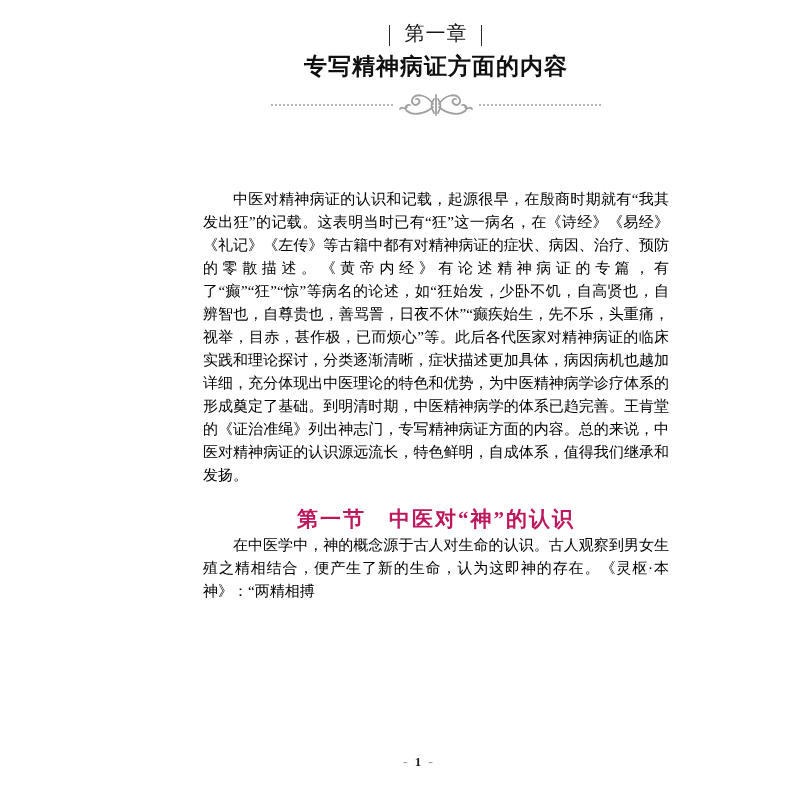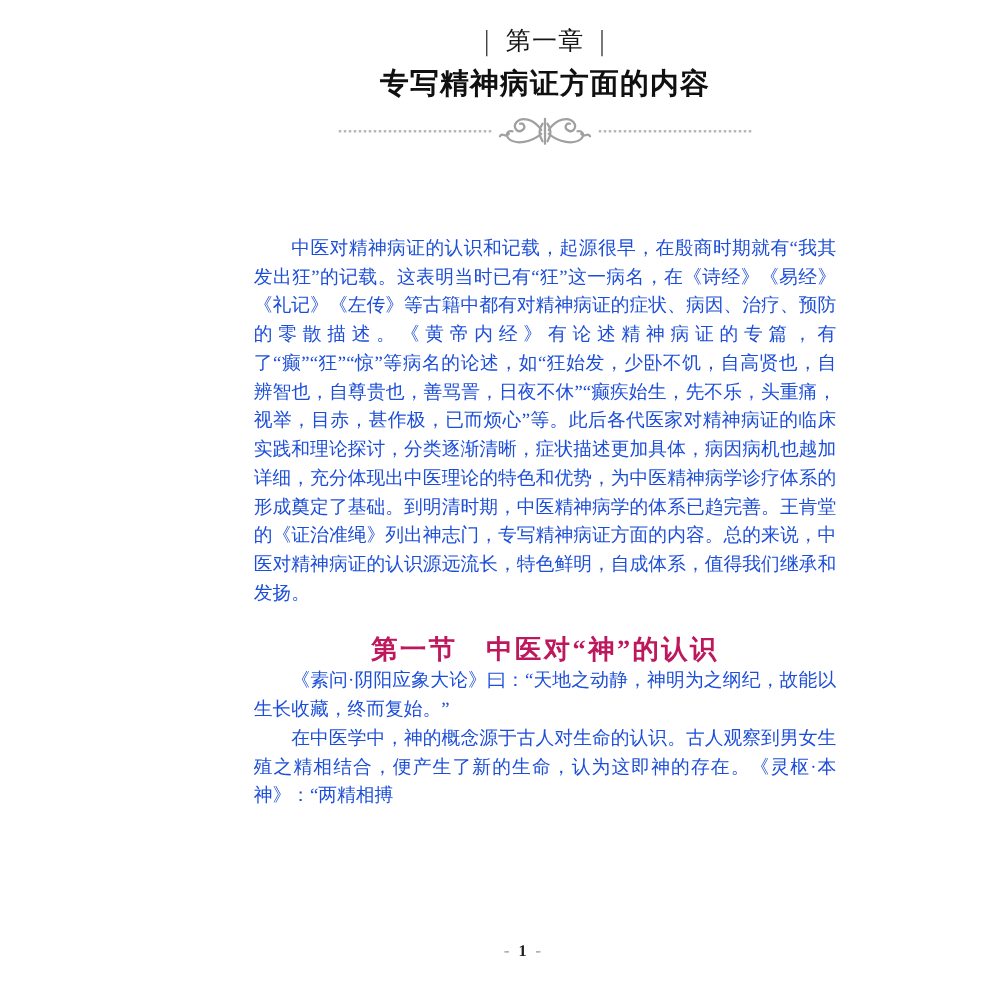--- a/index.html
+++ b/index.html
@@ -60,21 +60,21 @@
   .content {
     width: 466px;
     margin: 70px auto 0 auto;
   }
   .body-par {
     margin: 0;
     font-size: 15px;
     line-height: 23px;
     text-align: justify;
     text-indent: 2em;
-    color: #1d4ed8;
+    color: #000000;
   }
   .section-heading {
     margin: 17px 0 0 0;
     text-align: center;
     font-size: 21px;
     line-height: 30px;
     letter-spacing: 2px;
     font-weight: 600;
     color: #be185d;
   }
@@ -138,21 +138,20 @@
       <span class="dotline"></span>
     </div>
   </header>
 
   <main class="content">
     <p class="body-par">中医对精神病证的认识和记载，起源很早，在殷商时期就有“我其发出狂”的记载。这表明当时已有“狂”这一病名，在《诗经》《易经》《礼记》《左传》等古籍中都有对精神病证的症状、病因、治疗、预防的零散描述。《黄帝内经》有论述精神病证的专篇，有了“癫”“狂”“惊”等病名的论述，如“狂始发，少卧不饥，自高贤也，自辨智也，自尊贵也，善骂詈，日夜不休”“癫疾始生，先不乐，头重痛，视举，目赤，甚作极，已而烦心”等。此后各代医家对精神病证的临床实践和理论探讨，分类逐渐清晰，症状描述更加具体，病因病机也越加详细，充分体现出中医理论的特色和优势，为中医精神病学诊疗体系的形成奠定了基础。到明清时期，中医精神病学的体系已趋完善。王肯堂的《证治准绳》列出神志门，专写精神病证方面的内容。总的来说，中医对精神病证的认识源远流长，特色鲜明，自成体系，值得我们继承和发扬。</p>
 
     <h2 class="section-heading">第一节　中医对“神”的认识</h2>
 
 
-    <p class="body-par">《素问·阴阳应象大论》曰：“天地之动静，神明为之纲纪，故能以生长收藏，终而复始。”</p>
     <p class="body-par">在中医学中，神的概念源于古人对生命的认识。古人观察到男女生殖之精相结合，便产生了新的生命，认为这即神的存在。《灵枢·本神》：“两精相搏</p>
   </main>
 
   <footer class="page-footer">
     <span class="pageno-dash">-</span><span class="pageno-num">1</span><span class="pageno-dash">-</span>
   </footer>
 
 </div>
 
 </body></html>

